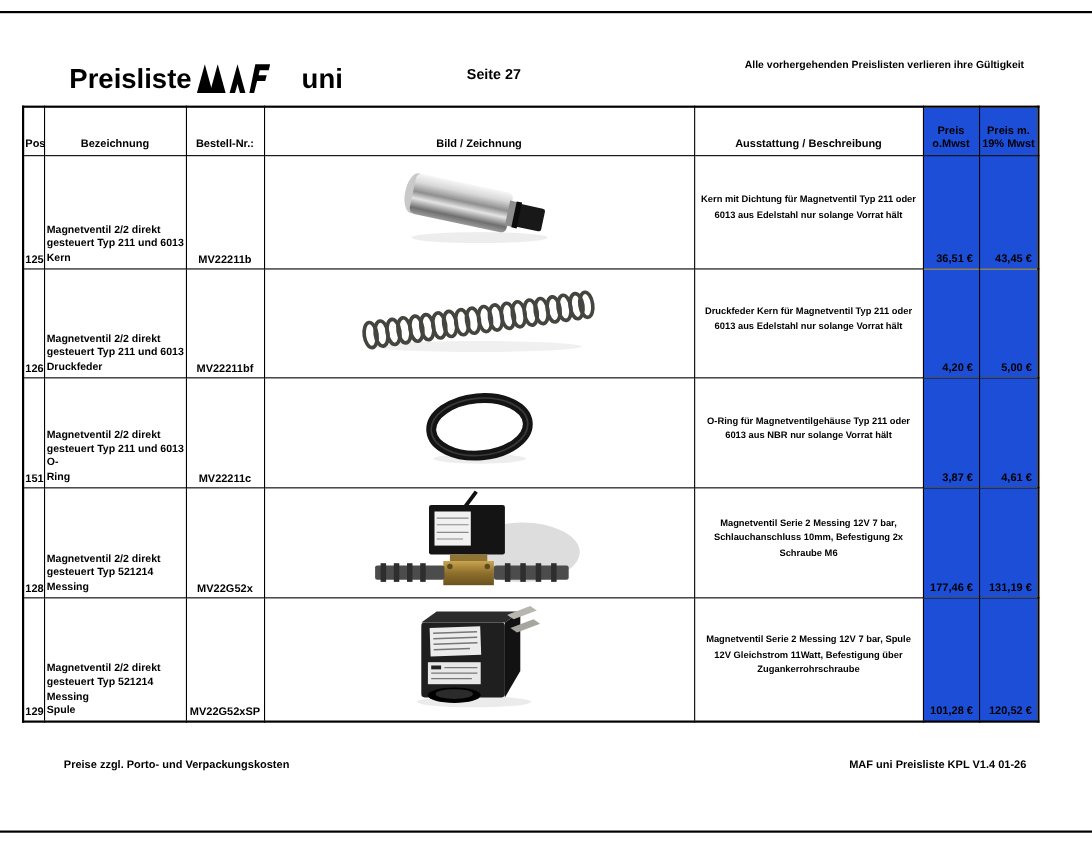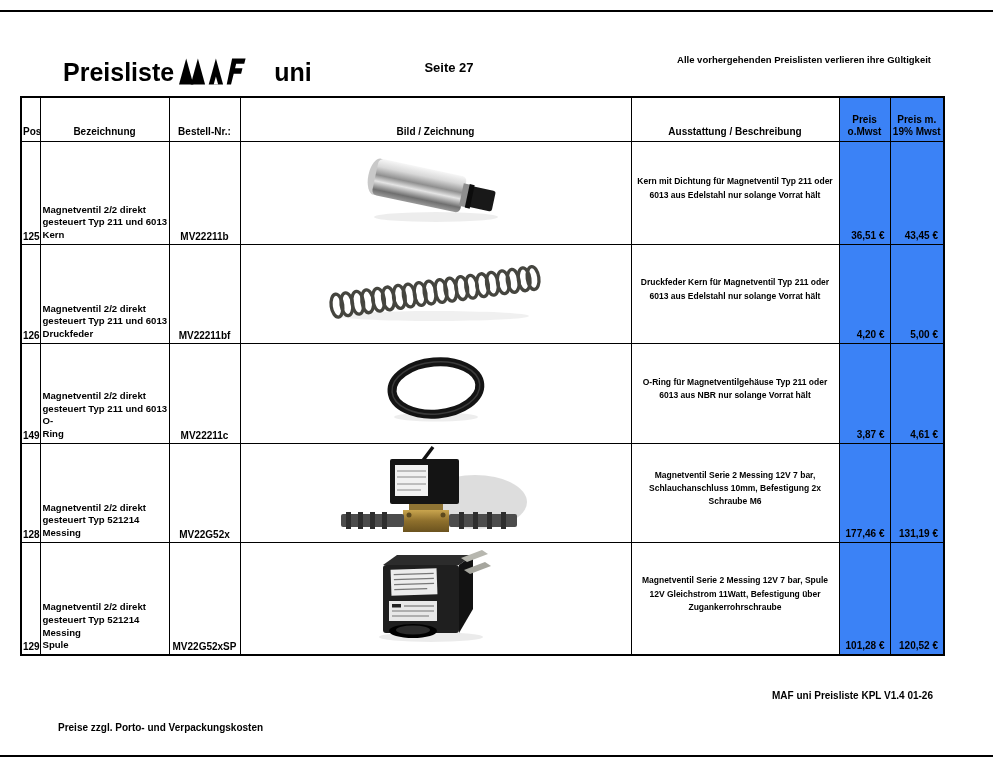--- a/index.html
+++ b/index.html
@@ -21,31 +21,31 @@
 
   
   table.price-table {
     position:absolute; left:20px; top:96px; width:923px;
     border-collapse:collapse; table-layout:fixed; border:2px solid #000;
   }
   .price-table th, .price-table td { border:1.5px solid #000; overflow:hidden; }
   .price-table thead tr { height:44px; }
   .price-table th { vertical-align:bottom; text-align:center; font-size:10px; line-height:1.25; padding-bottom:2px; white-space:pre-line; }
   .price-table th.c-pos { text-align:right; padding-left:1px; }
-  .green { background:#3b82f6; }
+  .green { background:#1d4ed8; }
 
   td.c-pos  { vertical-align:bottom; text-align:right; font-size:10px; padding:0 0 2px 1px; }
   td.c-bez  { vertical-align:bottom; text-align:left; font-size:9.6px; line-height:1.32; padding:0 1px 2px 2px; white-space:pre-line; }
   td.c-best { vertical-align:bottom; text-align:center; font-size:10px; padding-bottom:2px; }
   td.c-bild { vertical-align:middle; text-align:center; }
   td.c-beschr { vertical-align:middle; text-align:center; font-size:8.5px; line-height:1.55; padding:0 4px 8px 4px; }
   td.c-price { vertical-align:bottom; text-align:right; font-size:10px; padding:0 5px 3px 0;margin-top:20px; }
 
   
-  .footer-left  { position:absolute; left:58px;  top:722px; font-size:10px; }
+  .footer-left  { position:absolute; left:58px;  top:690px; font-size:10px; }
   .footer-right { position:absolute; right:60px; top:690px; font-size:10px; }
   .footer-center{ position:absolute; left:0; top:677px; width:993px; text-align:center; font-size:8.5px; line-height:1.6; }
   .footer-center .fc1 { display:flex; justify-content:center; align-items:center; gap:4px; }
 </style>
 </head>
 <body>
 
 <div class="page-line top"></div>
 
 <div class="doc-title">
@@ -159,21 +159,21 @@
               <use href="#coilEl" x="212" y="36"></use>
           </g>
         </svg>
       </td>
       <td class="c-beschr">Druckfeder Kern für Magnetventil Typ 211 oder 6013 aus Edelstahl nur solange Vorrat hält</td>
       <td class="c-price green">4,20 €</td>
       <td class="c-price green">5,00 €</td>
     </tr>
 
     <tr style="height:100px">
-      <td class="c-pos">149</td>
+      <td class="c-pos">151</td>
       <td class="c-bez">Magnetventil 2/2 direkt
 gesteuert Typ 211 und 6013 O-
 Ring</td>
       <td class="c-best">MV22211c</td>
       <td class="c-bild">
         <svg width="130" height="72" viewBox="0 0 130 72" aria-hidden="true">
           <ellipse cx="65" cy="62" rx="42" ry="4.5" fill="#000" opacity="0.07"></ellipse>
           <g transform="rotate(-5 65 34)">
             <ellipse cx="65" cy="33" rx="44" ry="26" fill="none" stroke="#141414" stroke-width="9"></ellipse>
             <ellipse cx="65" cy="33" rx="44" ry="26" fill="none" stroke="#3a3a3a" stroke-width="1.5"></ellipse>

